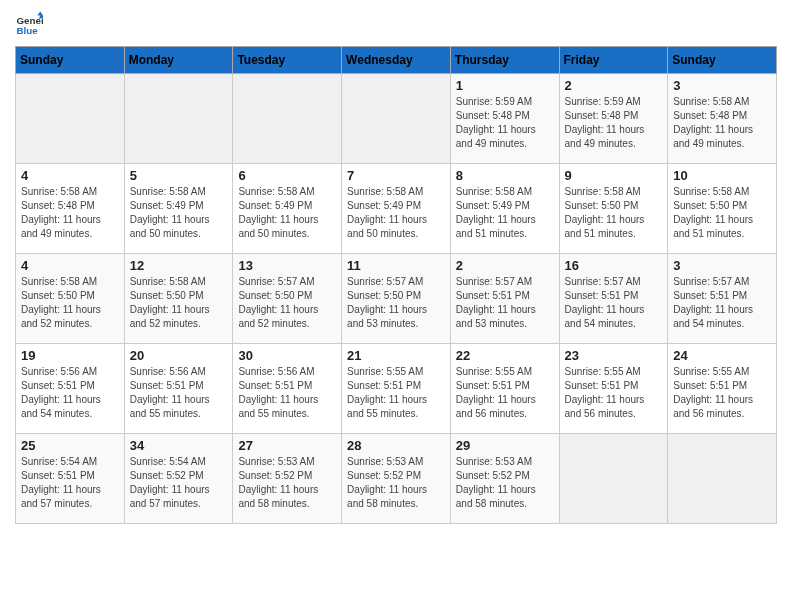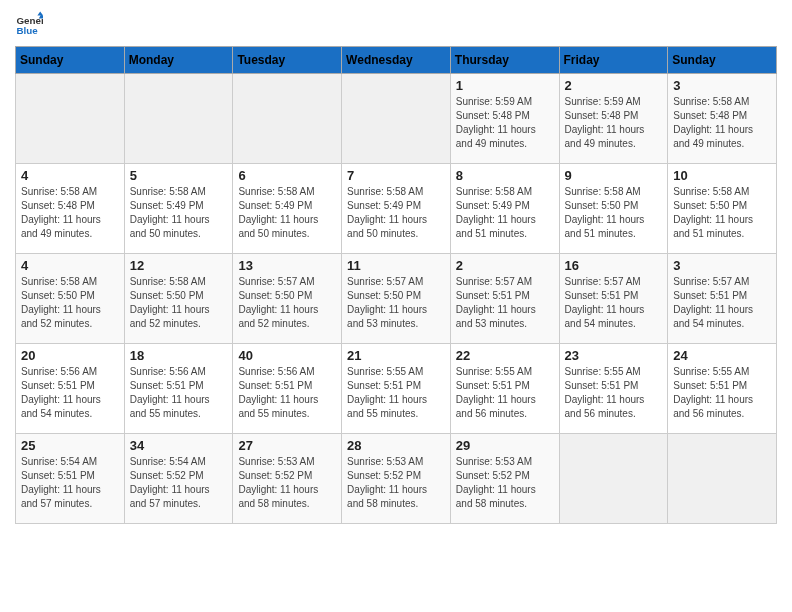--- a/index.html
+++ b/index.html
@@ -242,35 +242,35 @@
         <td>
           <span class="day-num">3</span>
           <div class="day-info" style="white-space: pre-line;">Sunrise: 5:57 AM
 Sunset: 5:51 PM
 Daylight: 11 hours
 and 54 minutes.</div>
         </td>
       </tr>
       <tr>
         <td>
+          <span class="day-num">19</span>
+          <div class="day-info" style="white-space: pre-line;">Sunrise: 5:56 AM
+Sunset: 5:51 PM
+Daylight: 11 hours
+and 54 minutes.</div>
+        </td>
+        <td>
           <span class="day-num">20</span>
           <div class="day-info" style="white-space: pre-line;">Sunrise: 5:56 AM
 Sunset: 5:51 PM
 Daylight: 11 hours
-and 54 minutes.</div>
-        </td>
-        <td>
-          <span class="day-num">18</span>
-          <div class="day-info" style="white-space: pre-line;">Sunrise: 5:56 AM
-Sunset: 5:51 PM
-Daylight: 11 hours
 and 55 minutes.</div>
         </td>
         <td>
-          <span class="day-num">40</span>
+          <span class="day-num">30</span>
           <div class="day-info" style="white-space: pre-line;">Sunrise: 5:56 AM
 Sunset: 5:51 PM
 Daylight: 11 hours
 and 55 minutes.</div>
         </td>
         <td>
           <span class="day-num">21</span>
           <div class="day-info" style="white-space: pre-line;">Sunrise: 5:55 AM
 Sunset: 5:51 PM
 Daylight: 11 hours

